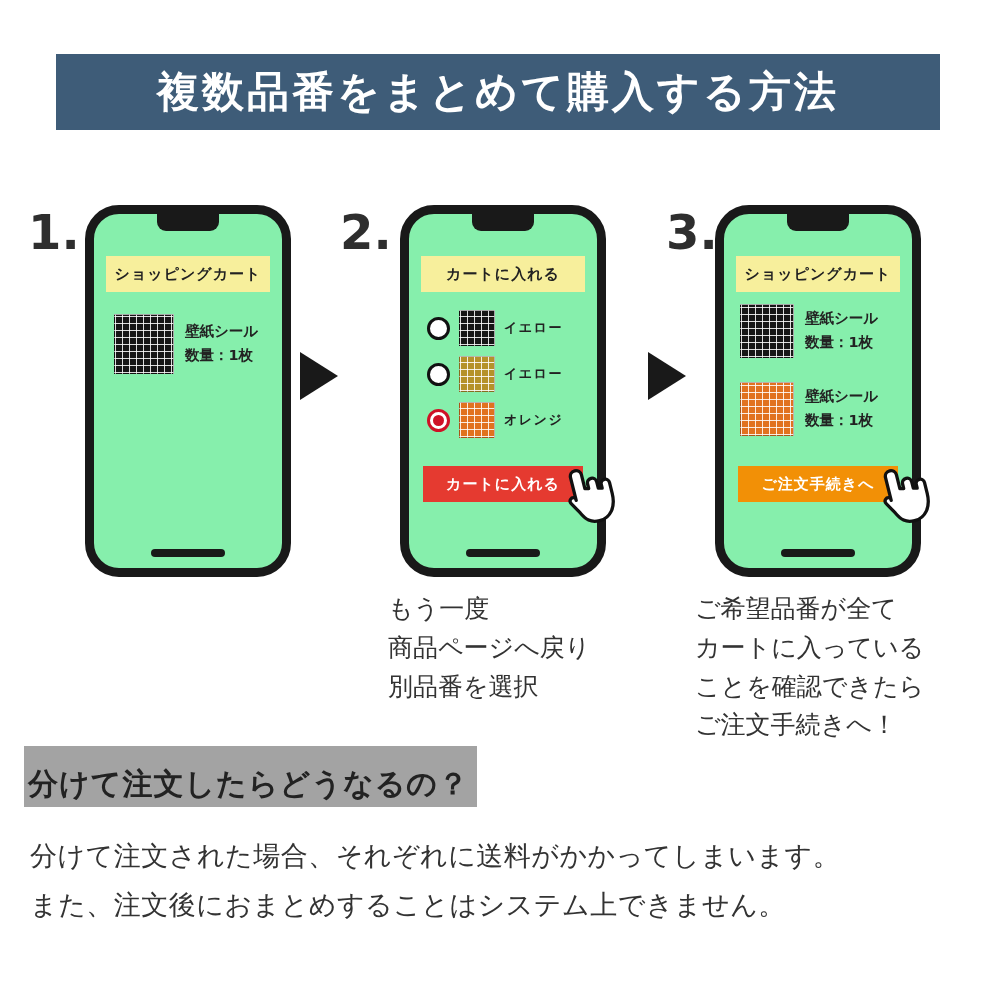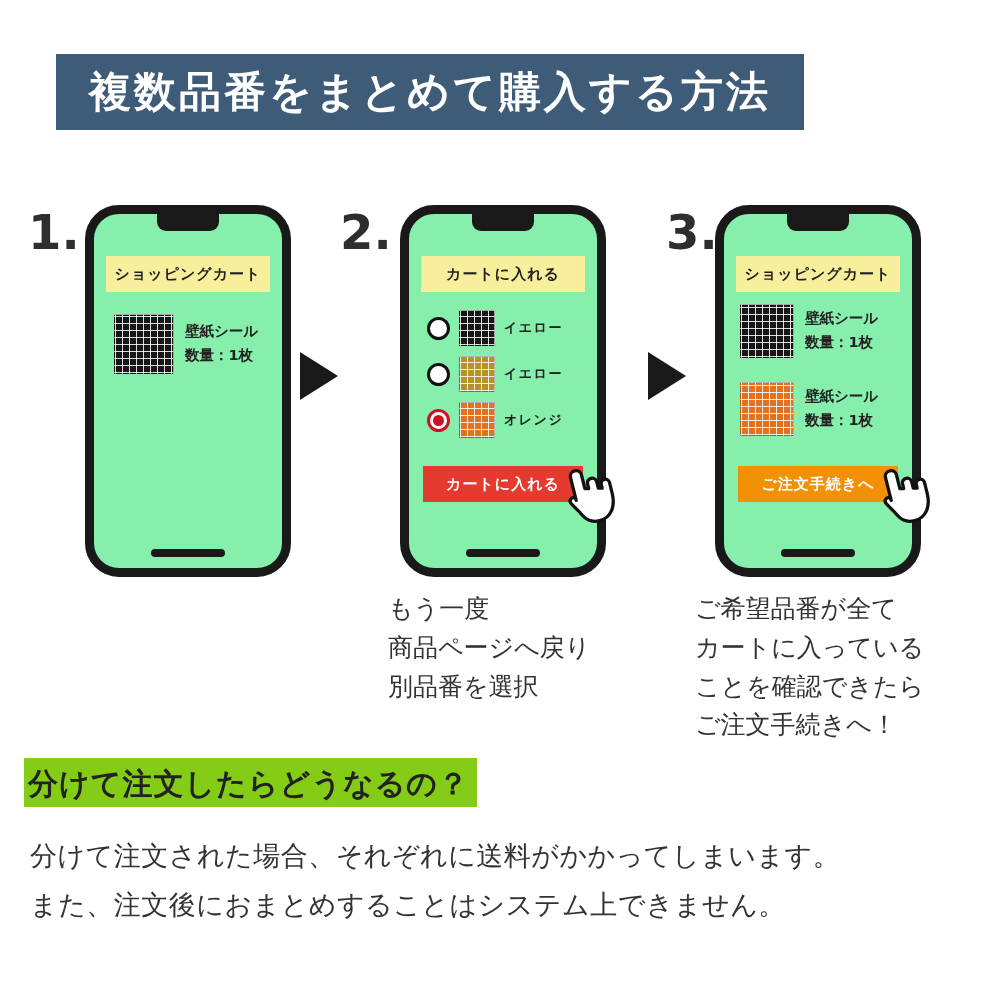--- a/index.html
+++ b/index.html
@@ -4,21 +4,21 @@
 <style>
   html,body { margin:0; padding:0; background:#fff; }
   .canvas {
     position:relative; width:1000px; height:1000px; background:#ffffff;
     font-family:"DejaVu Sans","Liberation Sans",sans-serif; color:#2b2b2b;
     overflow:hidden;
   }
 
   
   .header {
-    position:absolute; left:56px; top:54px; width:748px; height:76px;
+    position:absolute; left:56px; top:54px; width:884px; height:76px;
     background:#3e5c78; color:#ffffff;
     display:flex; align-items:center; justify-content:center;
     font-size:42px; font-weight:bold; letter-spacing:3px;
   }
 
   
   .step-num { position:absolute; font-size:48px; font-weight:bold; color:#2e2e2e; }
   #num1 { left:28px;  top:204px; }
   #num2 { left:340px; top:204px; }
   #num3 { left:666px; top:204px; }
@@ -108,21 +108,21 @@
   }
   #cap1 { left:62px;  top:590px; }
   #cap2 { left:388px; top:590px; }
   #cap3 { left:695px; top:590px; }
 
   
   .q-heading {
     position:absolute; left:24px; top:764px;
     font-size:30px; font-weight:bold; color:#222; letter-spacing:1px;
   }
-  .q-heading .hl { background:#84cc16; padding:8px 8px 6px 4px; }
+  .q-heading .hl { background:#a3a3a3; padding:20px 8px 6px 4px; }
 
   .body-text {
     position:absolute; left:30px; top:832px;
     font-size:27px; line-height:1.8; color:#333; white-space:pre-line;
     font-weight:500; letter-spacing:.5px;
   }
 </style>
 </head>
 <body>
 

